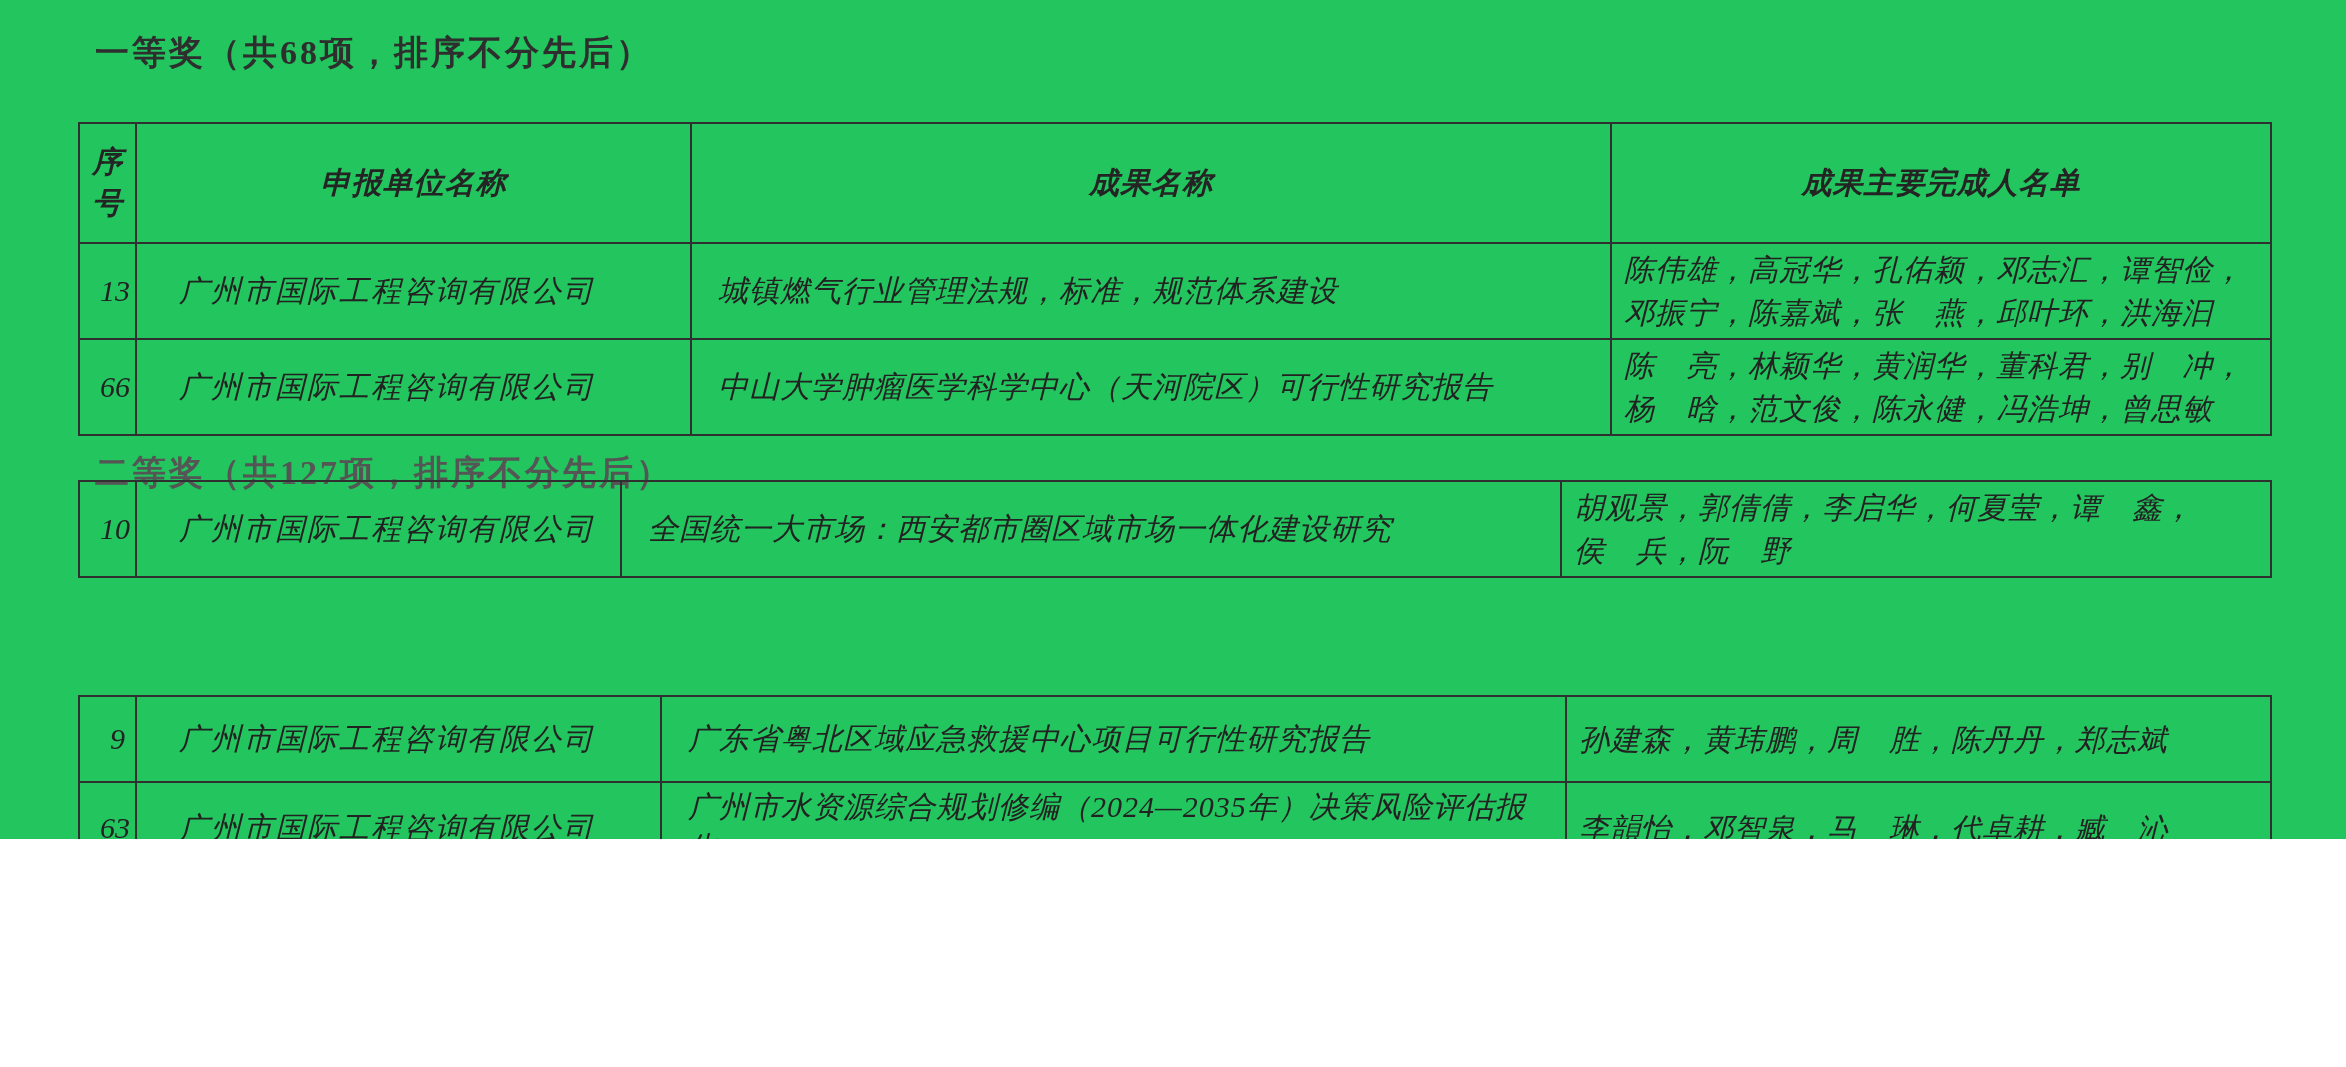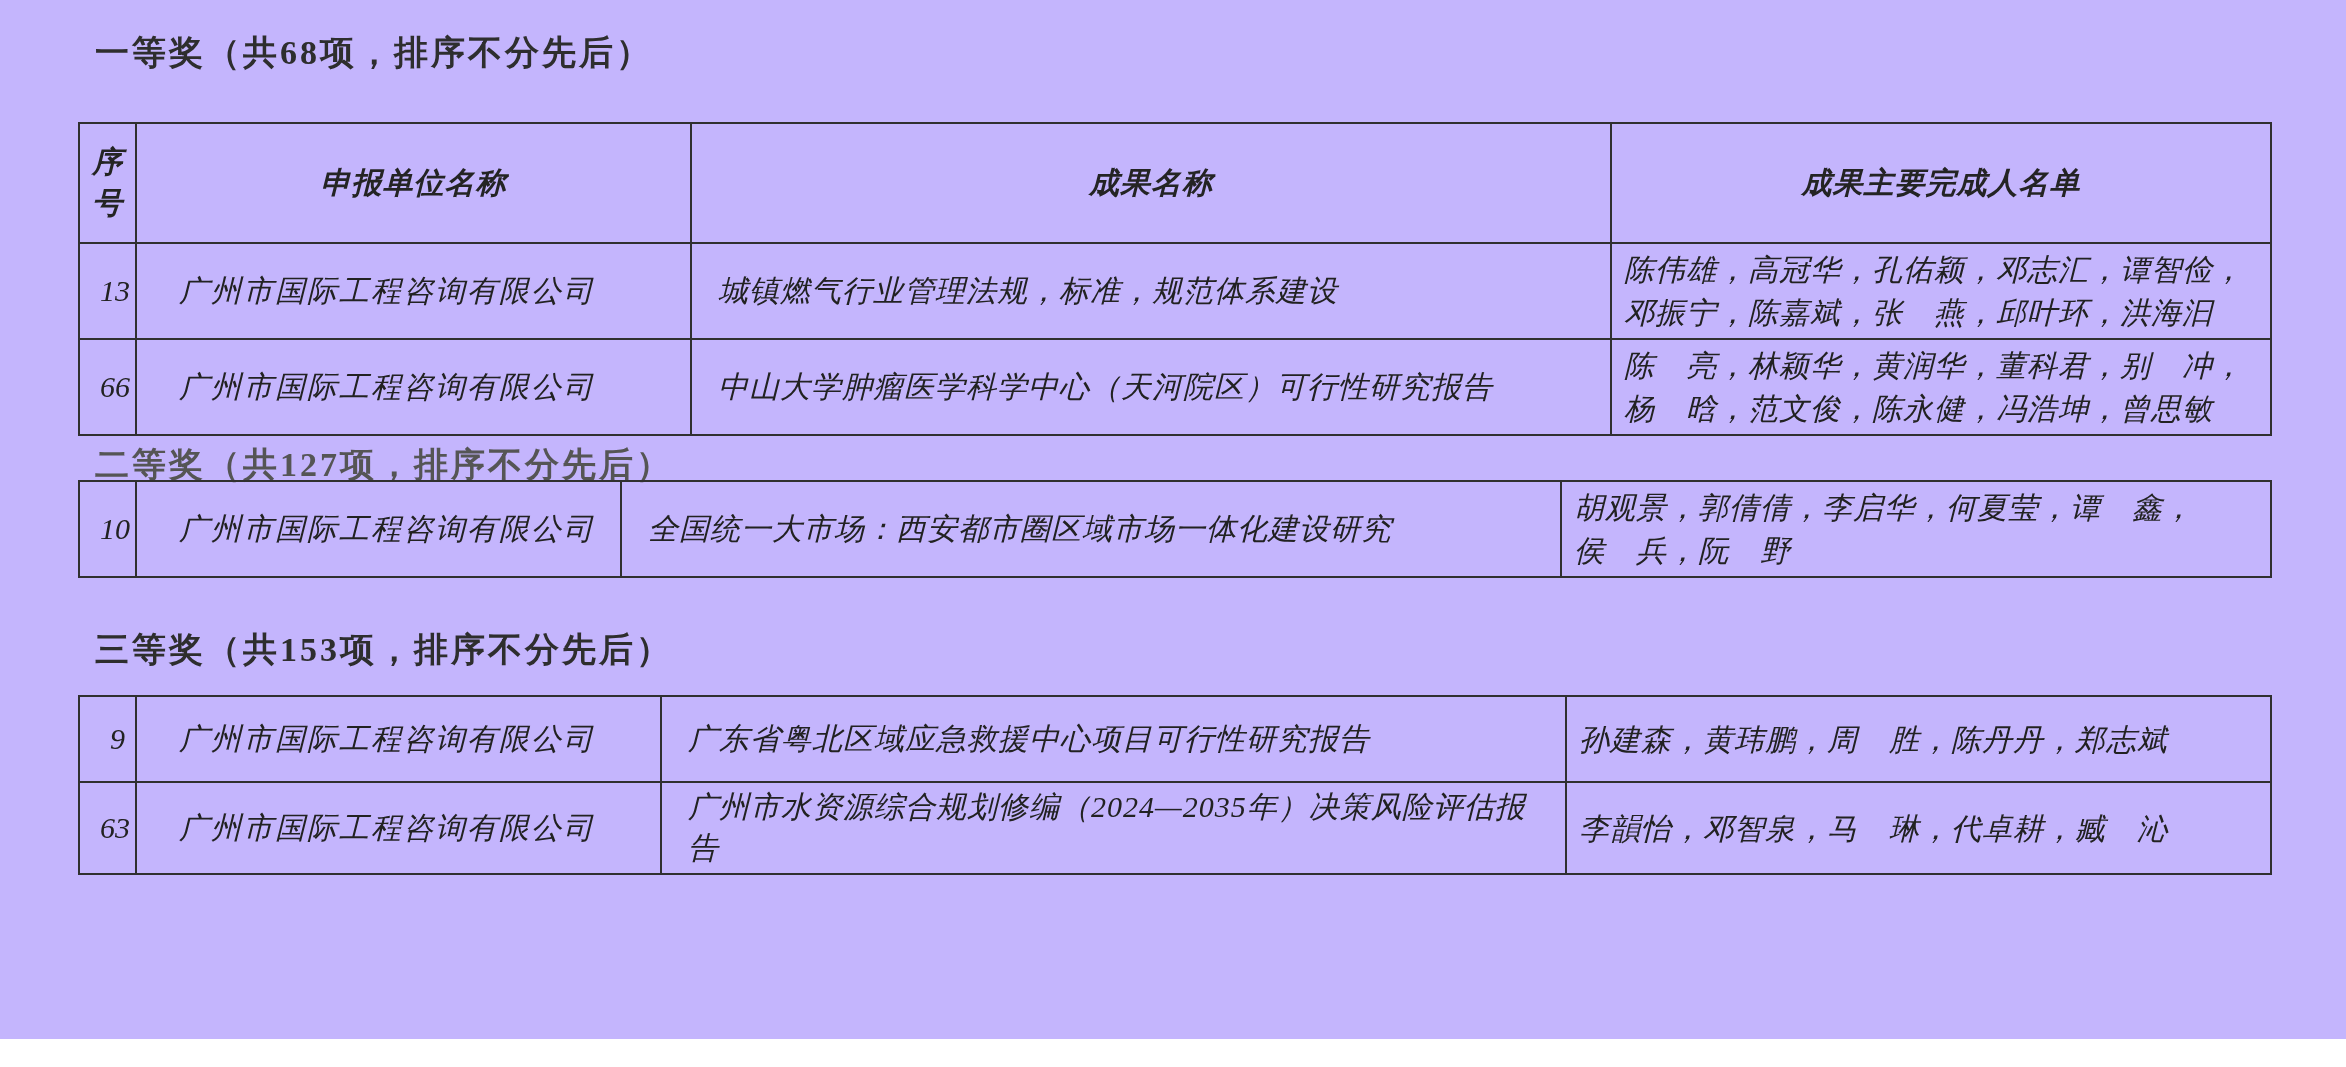--- a/index.html
+++ b/index.html
@@ -1,34 +1,34 @@
 <!DOCTYPE html>
 <html><head>
 <meta charset="utf-8">
 <style>
   * { box-sizing: border-box; }
   html, body { margin: 0; padding: 0; background: #ffffff; }
   .page {
     position: relative;
     width: 2346px;
-    height: 1039px;
-    background: #c4b5fd;
+    height: 839px;
+    background: #22c55e;
     font-family: "Liberation Serif", "DejaVu Serif", serif;
     color: #262626;
     overflow: hidden;
   }
   .heading {
     position: absolute;
     font-weight: bold;
     font-size: 34px;
     letter-spacing: 3px;
     color: #2e2e2e;
     white-space: nowrap;
   }
-  .heading.tone-soft { color: #555555; }
+  .heading.tone-soft { color: #555555; margin-top: 8px; }
   table.awards {
     position: absolute;
     border-collapse: collapse;
     table-layout: fixed;
     font-style: italic;
   }
   table.awards th, table.awards td {
     border: 2px solid #303030;
     overflow: hidden;
   }
@@ -109,21 +109,20 @@
       <td class="org">广州市国际工程咨询有限公司</td>
       <td class="ach">全国统一大市场：西安都市圈区域市场一体化建设研究</td>
       <td class="ppl">
         <div class="line">胡观景，郭倩倩，李启华，何夏莹，谭　鑫，</div>
         <div class="line">侯　兵，阮　野</div>
       </td>
     </tr>
   </tbody>
     </table>
 
-  <div class="heading" style="left:95px; top:627px;">三等奖（共153项，排序不分先后）</div>
 
   <table class="awards" style="left:78px; top:695px; width:2192px;">
     <colgroup>
       <col style="width:57px">
         <col style="width:525px">
         <col style="width:905px">
         <col style="width:705px">
     </colgroup>
     <tbody>
         <tr style="height:86px">

